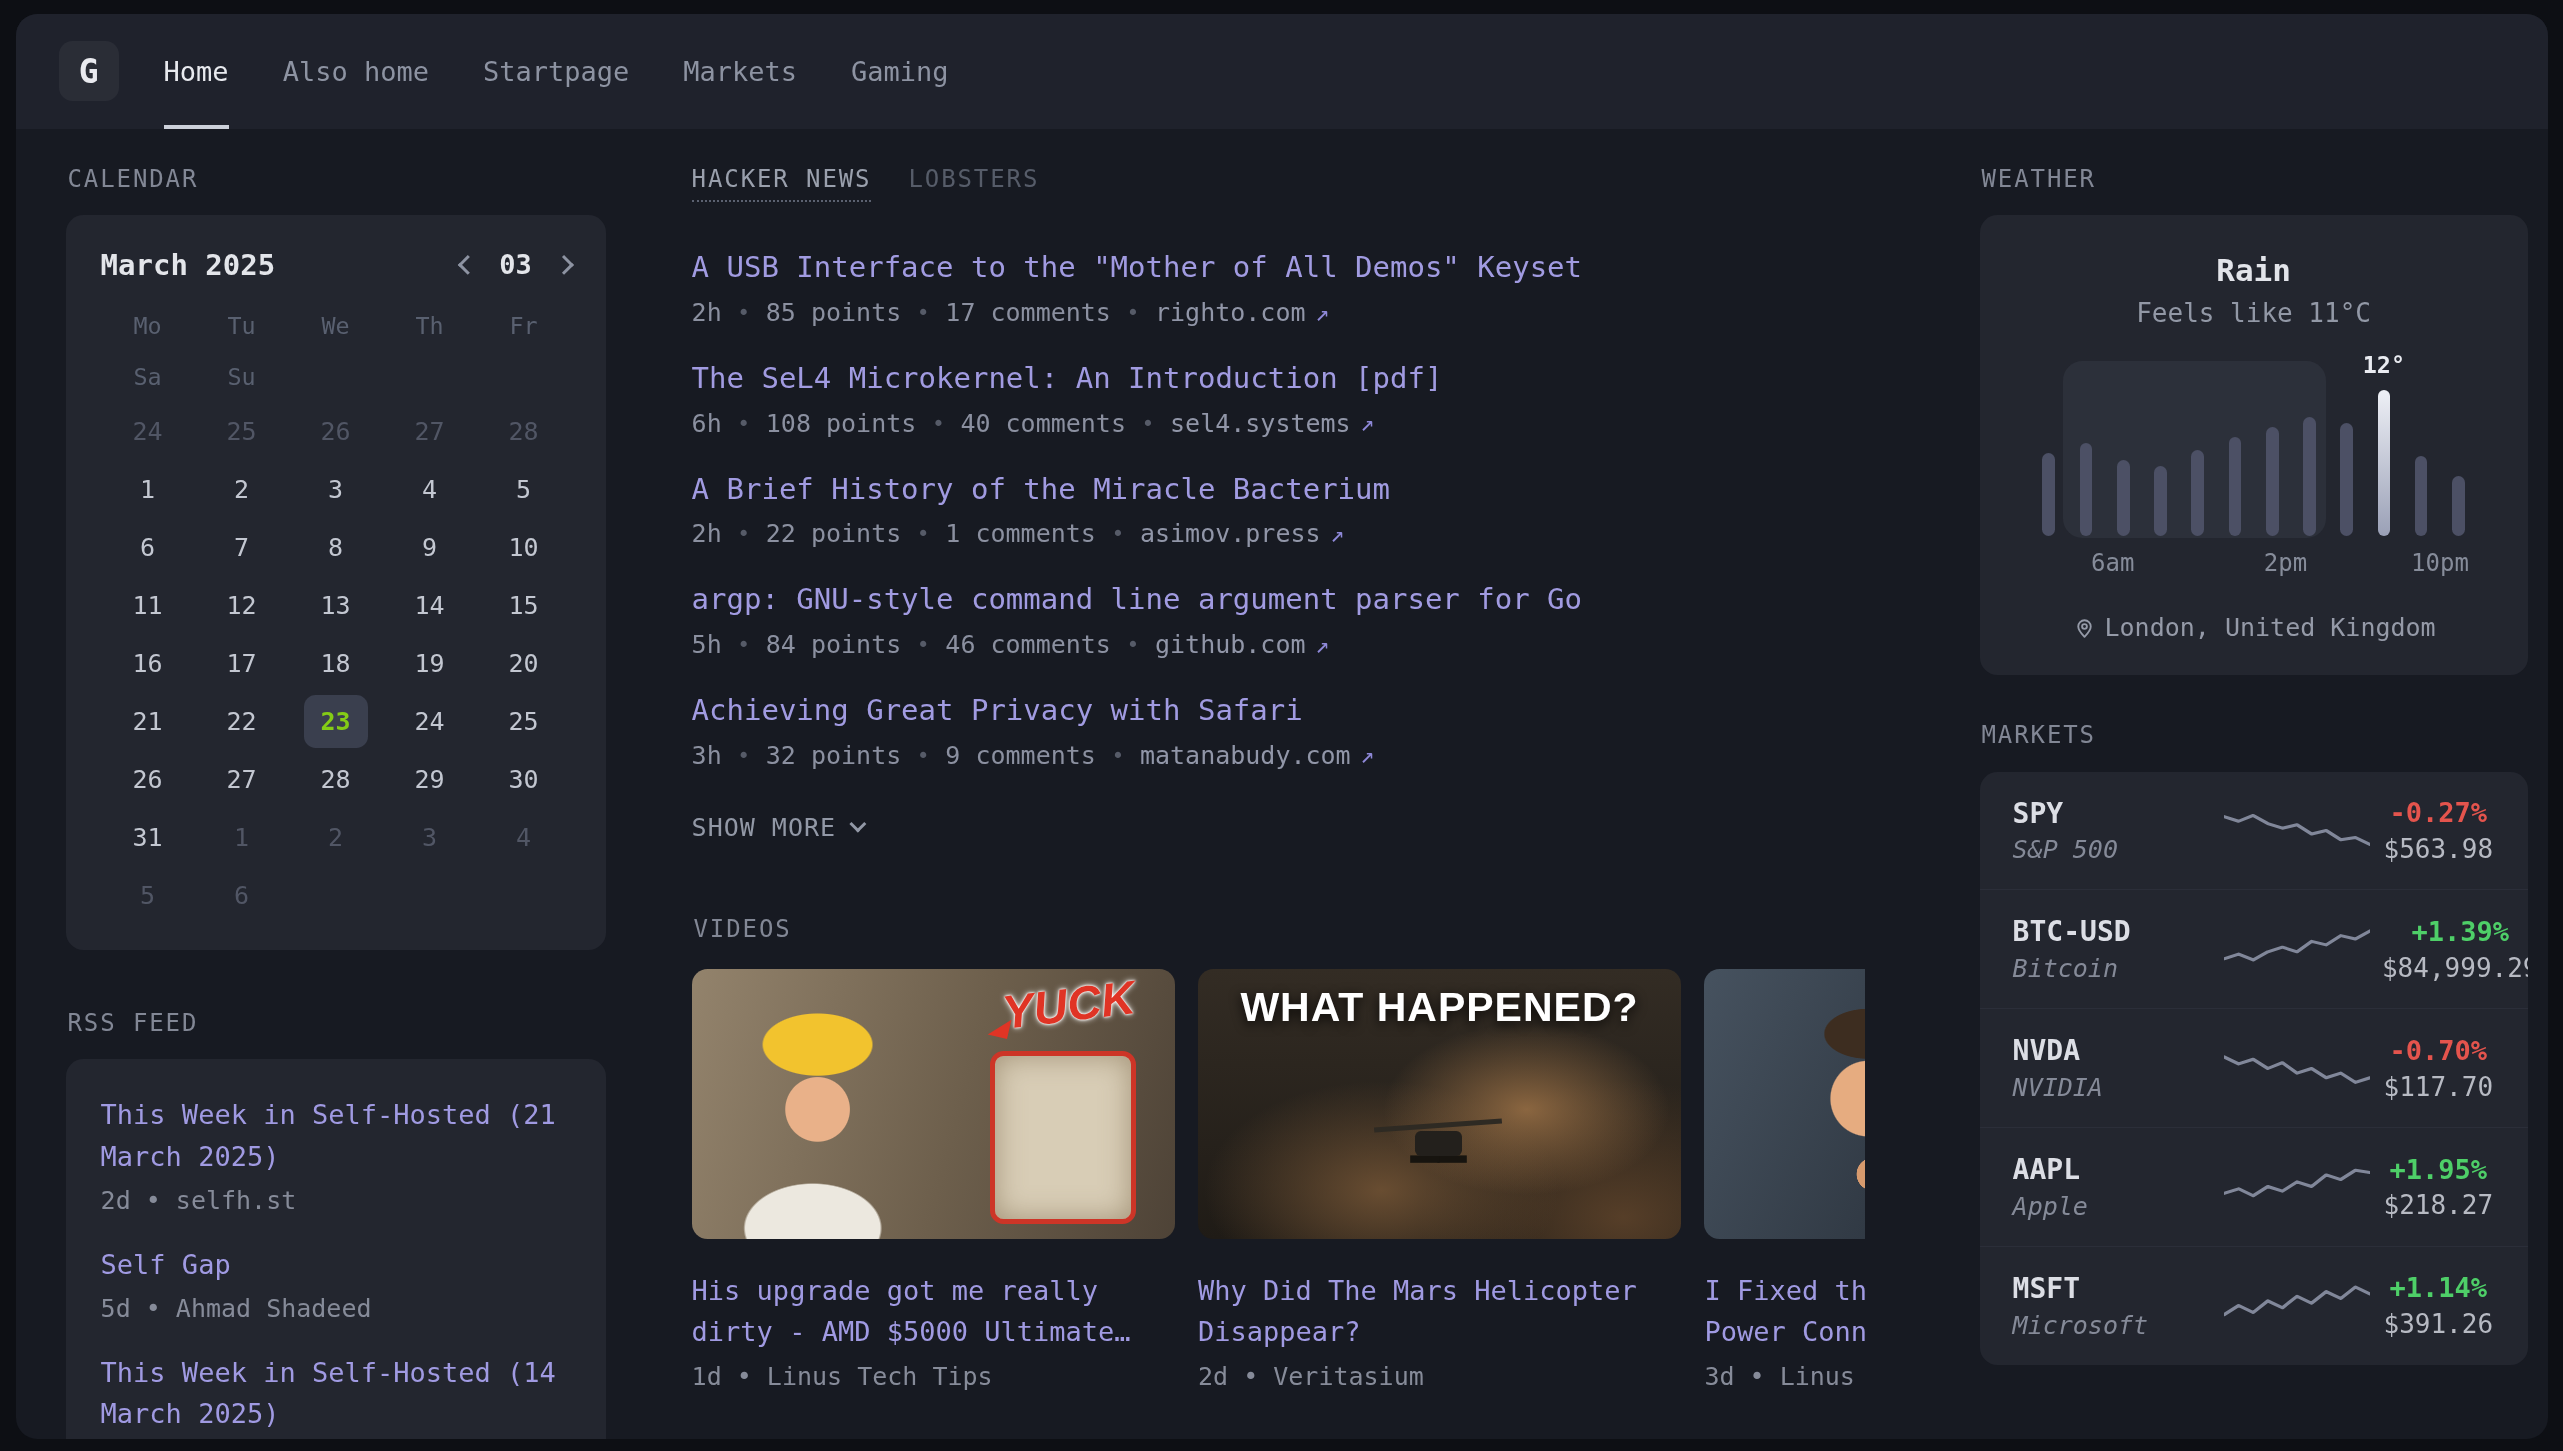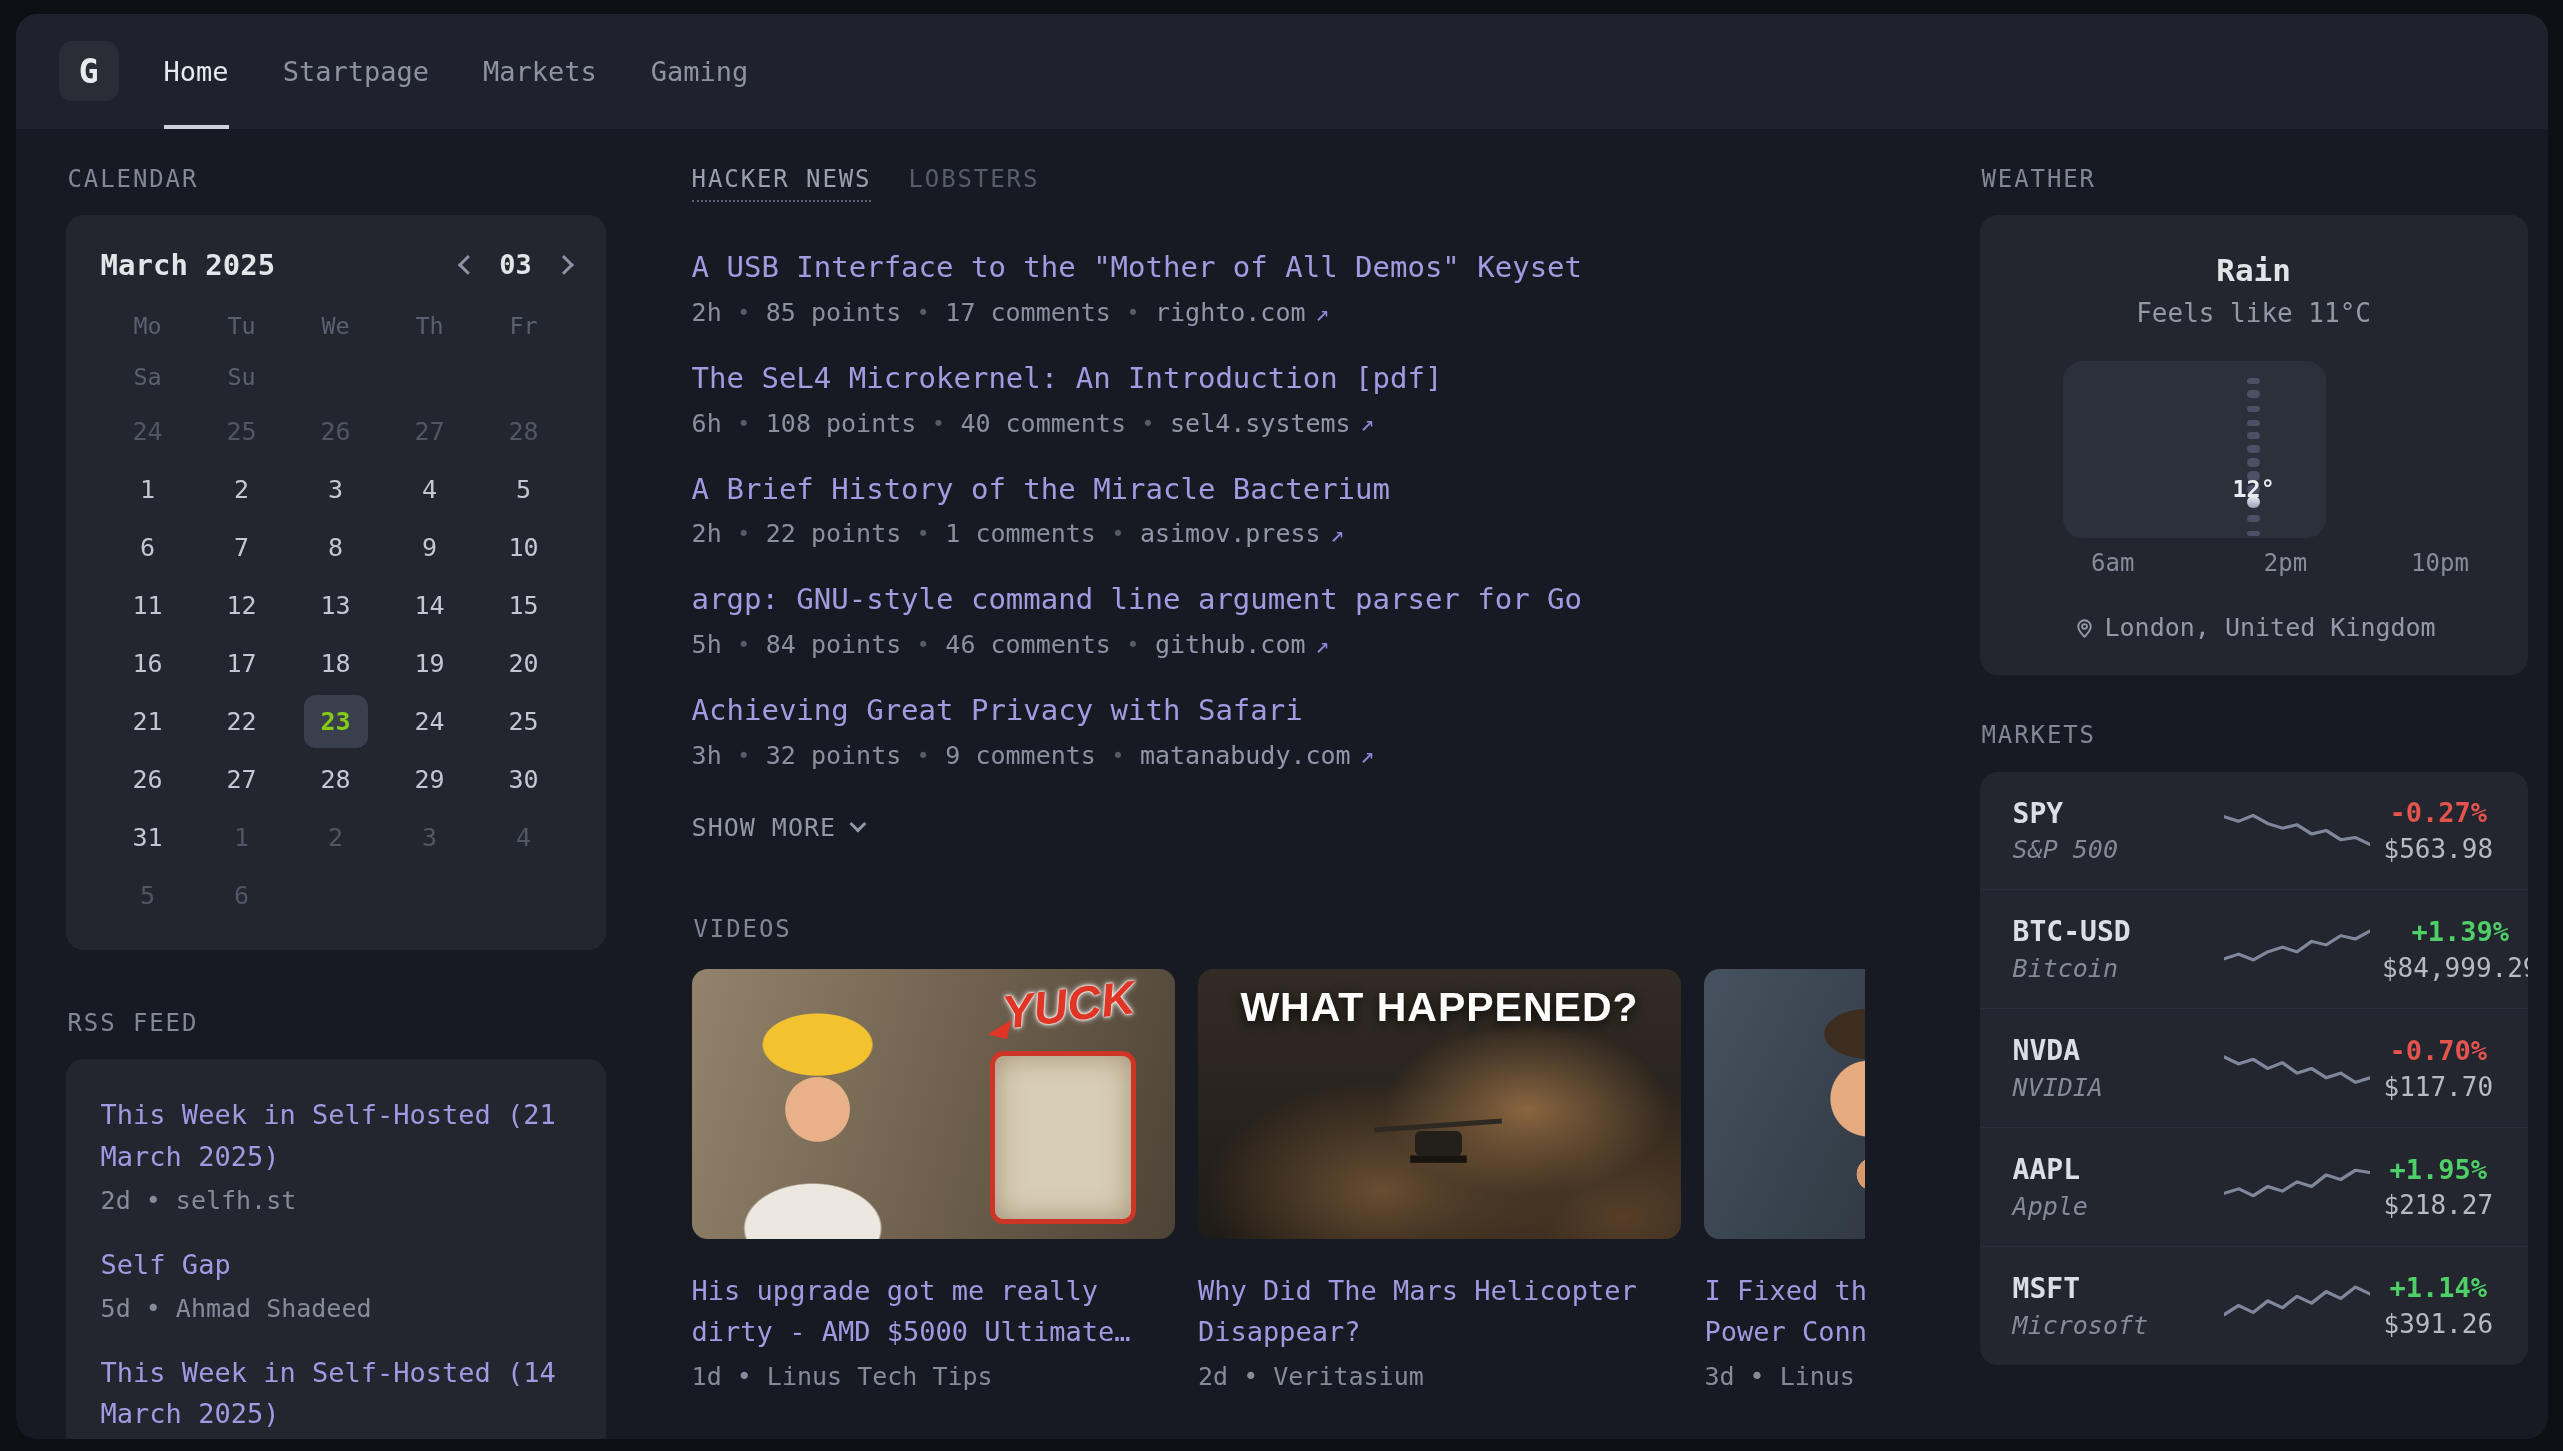--- a/index.html
+++ b/index.html
@@ -121,21 +121,21 @@
       radial-gradient(ellipse 72px 41px at 34% 24%, #3d2d20 60%, rgba(0,0,0,0) 62%),
       linear-gradient(115deg,#46525f,#2b333d 60%,#20262e);}
 
   
   .weather-card{padding:37px 35px 33px;text-align:center;}
   .weather-cond{font-size:31px;font-weight:bold;color:#e2e4ea;}
   .weather-feels{font-size:26px;color:#9298a6;margin-top:9.7px;}
   .weather-chart{position:relative;height:165px;margin:43px 11.7px 0;}
   .daylight{position:absolute;left:8%;top:-9.7px;width:58%;height:calc(100% + 11.7px);
     background:rgba(130,136,160,0.10);border-radius:19.5px;}
-  .bars{position:relative;display:flex;height:100%;padding:0 3.9px;flex-direction:column;}
+  .bars{position:relative;display:flex;height:100%;padding:0 3.9px;}
   .bar-slot{flex:1;position:relative;height:100%;display:flex;align-items:flex-end;justify-content:center;}
   .bar{display:block;width:12.7px;border-radius:6.8px;background:#4c5065;}
   .bar.highlight{background:linear-gradient(180deg,#eef0f6,#9aa0b6);}
   .bar-label{position:absolute;top:-19.5px;left:50%;transform:translateX(-50%);
     font-size:23.4px;font-weight:bold;color:#e9ebf1;white-space:nowrap;}
   .time-labels{position:relative;height:31px;margin:13.6px 11.7px 0;}
   .time-label{position:absolute;transform:translateX(-50%);font-size:24px;color:#868c9a;}
   .time-label:nth-of-type(1){left:19%;}
   .time-label:nth-of-type(2){left:57%;}
   .time-label:nth-of-type(3){left:91%;}
@@ -163,20 +163,21 @@
 <body>
 
 <div class="page">
 
   <header class="navbar">
     <a class="logo">G</a>
     <nav class="nav-tabs">
 
         <a class="nav-tab active">Home</a>
 
+        <a class="nav-tab">Also home</a>
 
         <a class="nav-tab">Startpage</a>
 
         <a class="nav-tab">Markets</a>
 
         <a class="nav-tab">Gaming</a>
 
     </nav>
   </header>
 

